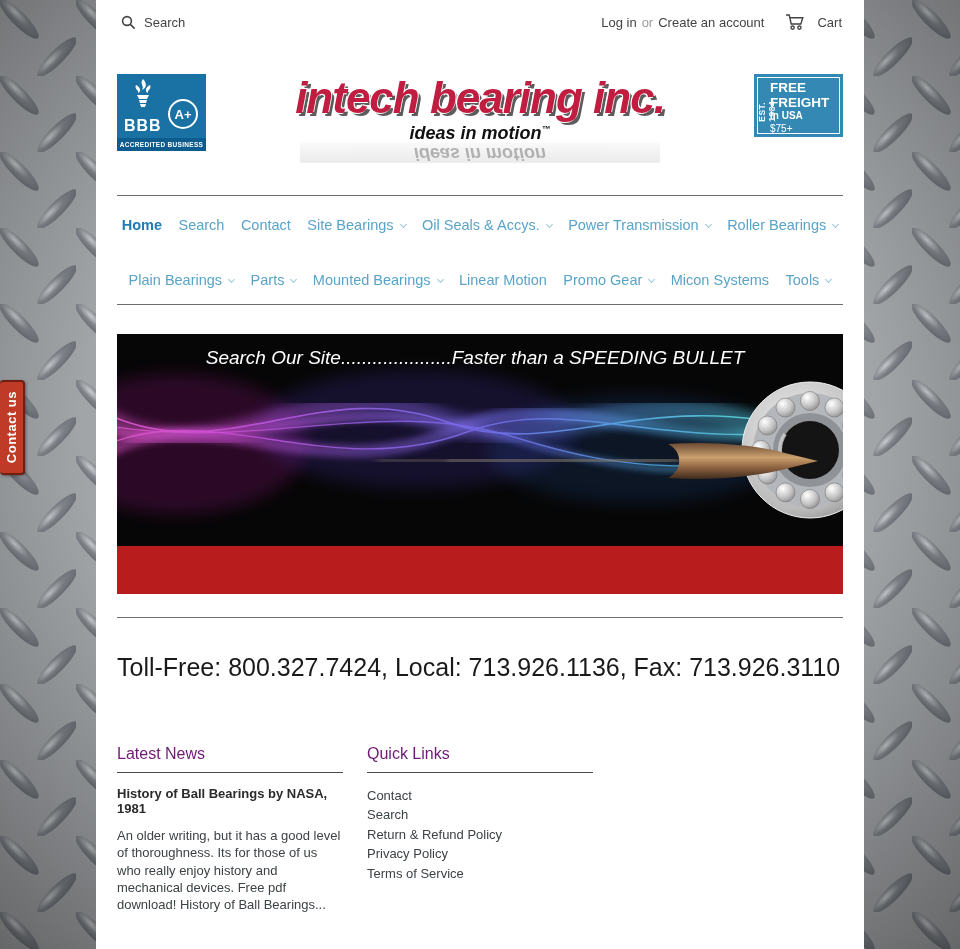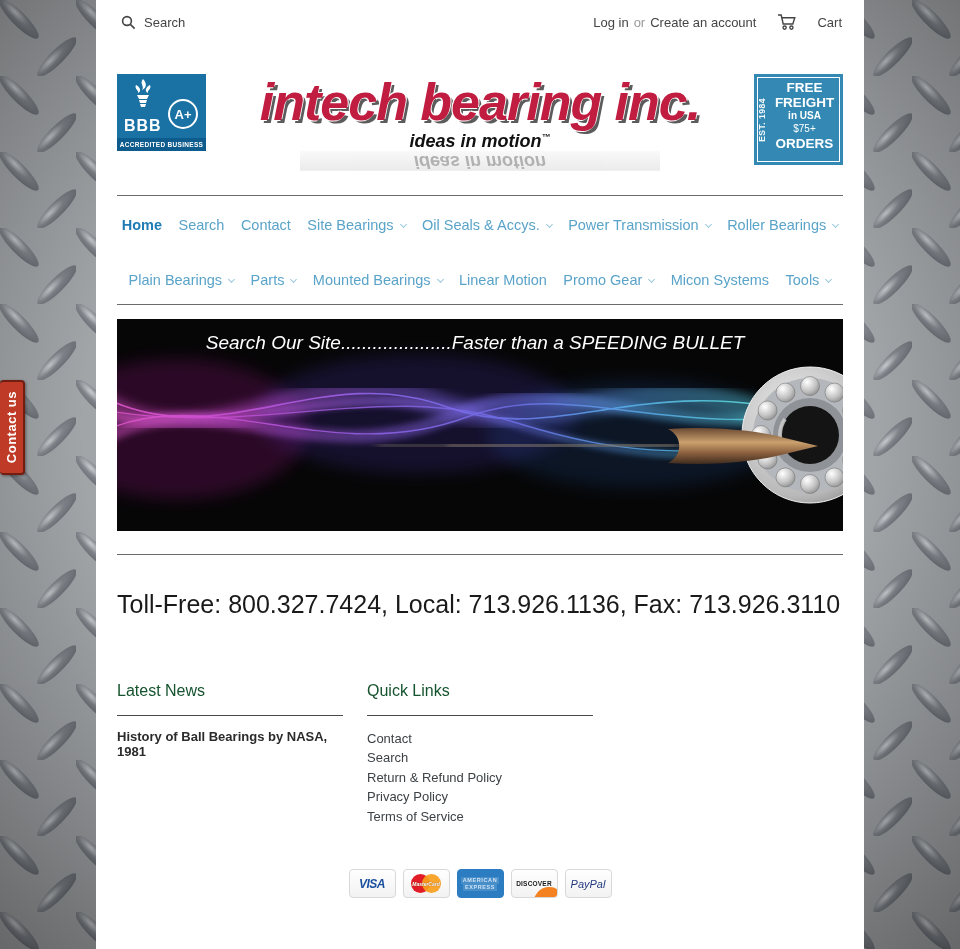--- a/index.html
+++ b/index.html
@@ -22,21 +22,21 @@
   
   .topbar {
     height:44px; display:flex; align-items:center;
     justify-content:space-between; padding:0 22px 0 25px;
     font-size:13px; color:#444;
   }
   .topbar-left { display:flex; align-items:center; gap:8px; cursor:pointer; }
   .topbar-right { display:flex; align-items:center; gap:5px; }
   .topbar a, .tb-link { color:#444; text-decoration:none; cursor:pointer; }
   .or-txt { color:#9a9a9a; }
-  .cart-link { display:flex; align-items:center; gap:19px; margin-left:16px; cursor:pointer; }
+  .cart-link { display:flex; align-items:center; gap:11px; margin-left:16px; cursor:pointer; }
   
   .header {
     display:flex; align-items:flex-start; justify-content:space-between;
     padding:30px 21px 0 21px; height:151px;
   }
   .bbb-badge {
     width:89px; height:77px; background:#1a71a3; position:relative;
     color:#fff; flex:0 0 auto; cursor:pointer;
   }
   .bbb-strip {
@@ -46,39 +46,39 @@
   }
   .bbb-name { position:absolute; left:7px; bottom:16px; font-size:16px; font-weight:bold; letter-spacing:1px; }
   .bbb-torch { position:absolute; left:13px; top:5px; }
   .bbb-rating {
     position:absolute; right:8px; top:25px; width:30px; height:30px;
     border:2px solid #fff; border-radius:50%; font-size:13px; font-weight:bold;
     display:flex; align-items:center; justify-content:center;
   }
   .logo-center { flex:1; text-align:center; padding-top:2px; }
   .logo-title {
-    font-style:italic; font-weight:900; font-size:52px; letter-spacing:-1px;
+    font-style:italic; font-weight:900; font-size:44px; letter-spacing:-1px;
     color:#c01d40;
     text-shadow:-1px -1px 0 #fff, 1px -1px 0 #fff, -1px 1px 0 #fff, 3px 3px 0 #5c5c5c;
     line-height:1.0; white-space:nowrap; cursor:pointer;
   }
   .logo-tagline-wrap { width:360px; margin:4px auto 0 auto; }
   .logo-tagline {
     font-style:italic; font-weight:600; font-size:18px; color:#111; line-height:1.1;
   }
   .logo-tm { font-size:9px; vertical-align:super; }
   .logo-tagline-reflect {
     transform:scaleY(-1); opacity:.35; color:#222;
     background:linear-gradient(to bottom,#c6c6c6,#efefef);
     margin-top:-1px;
   }
   .freight-badge {
-    width:89px; height:91px; background:#3389b3; position:relative; flex:0 0 auto;
+    width:89px; height:63px; background:#3389b3; position:relative; flex:0 0 auto;
     box-shadow:inset 0 0 0 3px #3389b3, inset 0 0 0 4px #ffffff;
-    color:#fff; text-align:center;
+    color:#fff; text-align:left;
   }
   .freight-est {
     position:absolute; left:3px; top:50%;
     transform:translateY(-50%) rotate(180deg);
     writing-mode:vertical-rl;
     font-size:8.5px; font-weight:bold; letter-spacing:.5px; opacity:.95;
   }
   .freight-lines { padding:6px 4px 0 16px; }
   .f-big { font-size:13.5px; font-weight:bold; line-height:15px; }
   .f-small { font-size:10px; font-weight:bold; line-height:12px; }
@@ -93,34 +93,34 @@
     display:inline-block; margin:0 6px; font-size:14.5px;
     color:#5aa3c9; text-decoration:none; cursor:pointer;
   }
   .nav-link.active { color:#1f7cb5; font-weight:bold; }
   .chev {
     display:inline-block; width:5px; height:5px;
     border-right:1.5px solid currentColor; border-bottom:1.5px solid currentColor;
     transform:rotate(45deg); margin-left:7px; opacity:.6; vertical-align:3px;
   }
   
-  .banner { margin:14px 21px 0 21px; height:212px; background:#ef4444; overflow:hidden; }
+  .banner { margin:29px 21px 0 21px; height:260px; background:#b91c1c; overflow:hidden; }
   
   .rule.after-banner { margin-top:23px; }
   .phone-line {
     font-size:25px; color:#1a1a1a; font-weight:normal;
     padding:35px 21px 0 21px; letter-spacing:0; white-space:nowrap;
   }
   
   .footer-cols {
     display:flex; gap:24px; padding:0 21px; margin-top:63px;
   }
   .fcol { width:226px; flex:0 0 auto; }
   .fcol-heading {
-    font-size:16px; color:#14532d; padding-bottom:15px;
+    font-size:16px; color:#701a75; padding-bottom:9px;
     border-bottom:1px solid #4a4a4a; font-weight:normal;
   }
   .fcol-body { margin-top:13px; }
   .article-title { font-size:13px; font-weight:bold; color:#2b2b2b; text-decoration:none; display:block; cursor:pointer; }
   .article-excerpt { font-size:13px; color:#3d4246; line-height:17.3px; margin-top:11px; }
   .flink {
     display:block; font-size:13px; color:#3d4246; text-decoration:none;
     line-height:19.4px; cursor:pointer;
   }
   .fb-icon {
@@ -373,20 +373,21 @@
 
   <hr class="rule after-banner">
 
   <h1 class="phone-line">Toll-Free: 800.327.7424, Local: 713.926.1136, Fax: 713.926.3110</h1>
 
   <div class="footer-cols">
     <div class="fcol">
       <div class="fcol-heading">Latest News</div>
       <div class="fcol-body">
         <a class="article-title">History of Ball Bearings by NASA, 1981</a>
+        <p class="article-excerpt">An older writing, but it has a good level of thoroughness. Its for those of us who really enjoy history and mechanical devices. Free pdf download! History of Ball Bearings...</p>
       </div>
     </div>
     <div class="fcol">
       <div class="fcol-heading">Quick Links</div>
       <div class="fcol-body">
         <a class="flink">Contact</a>
         <a class="flink">Search</a>
         <a class="flink">Return &amp; Refund Policy</a>
         <a class="flink">Privacy Policy</a>
         <a class="flink">Terms of Service</a>

